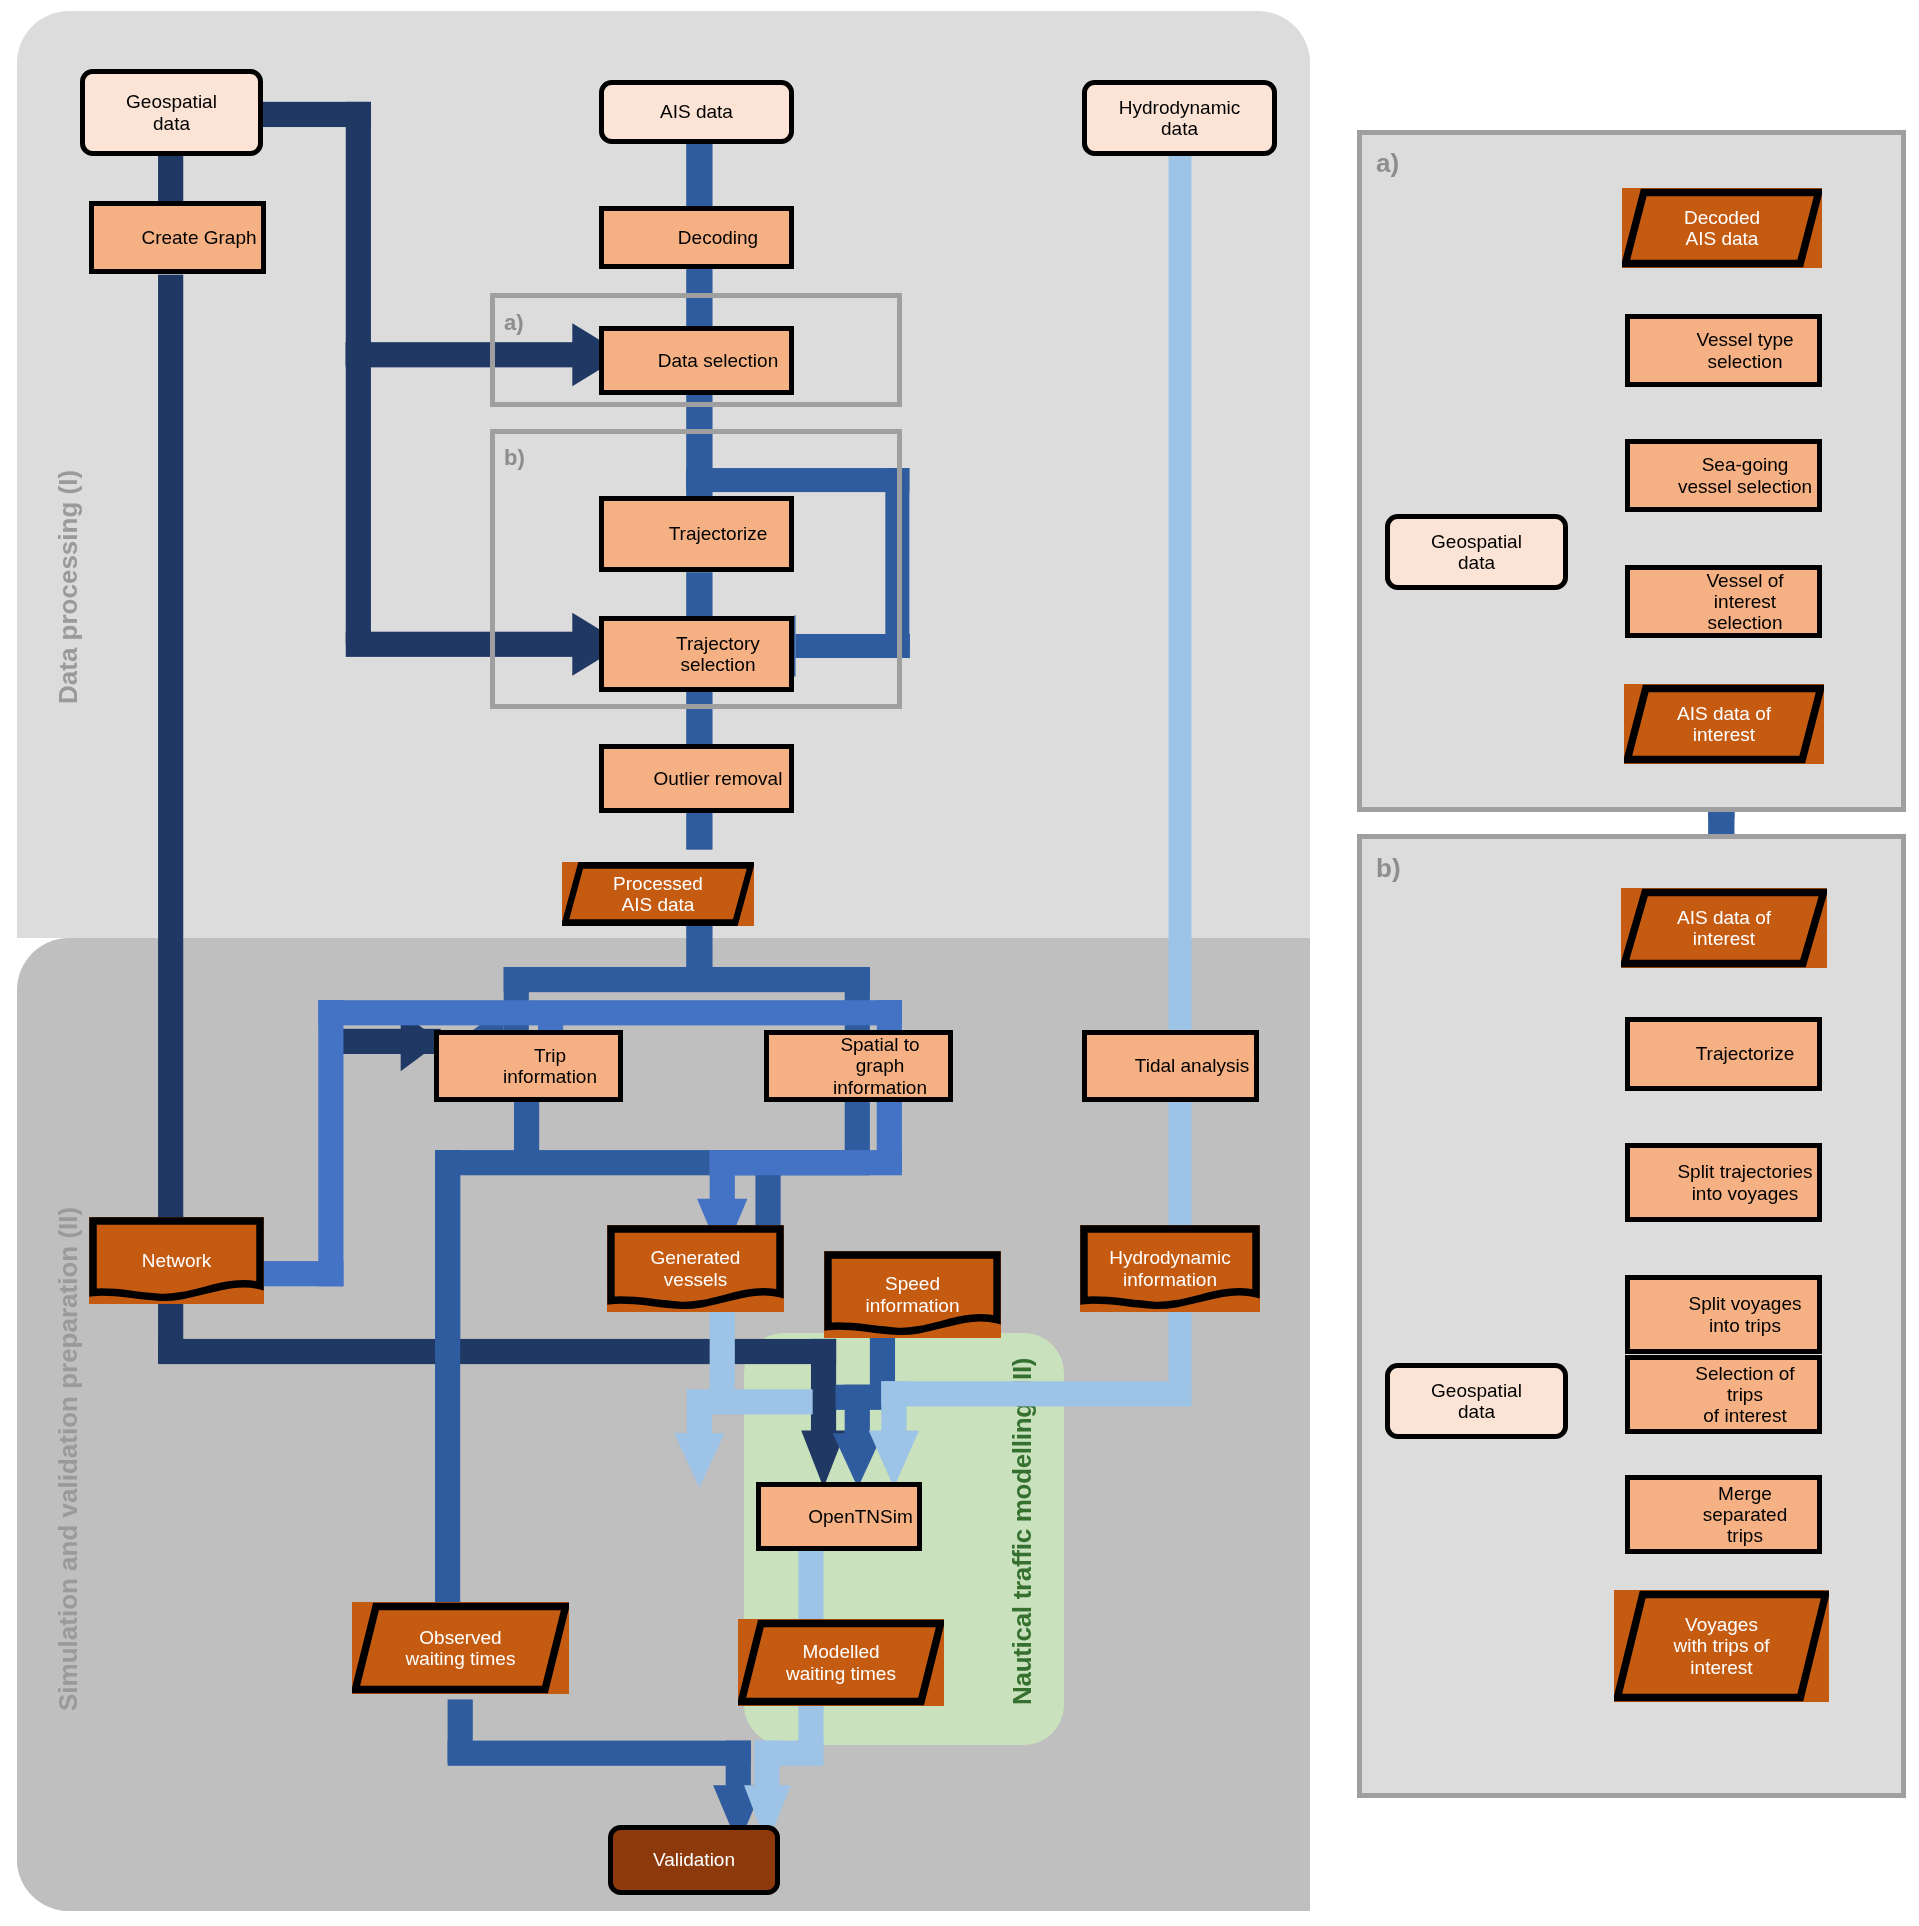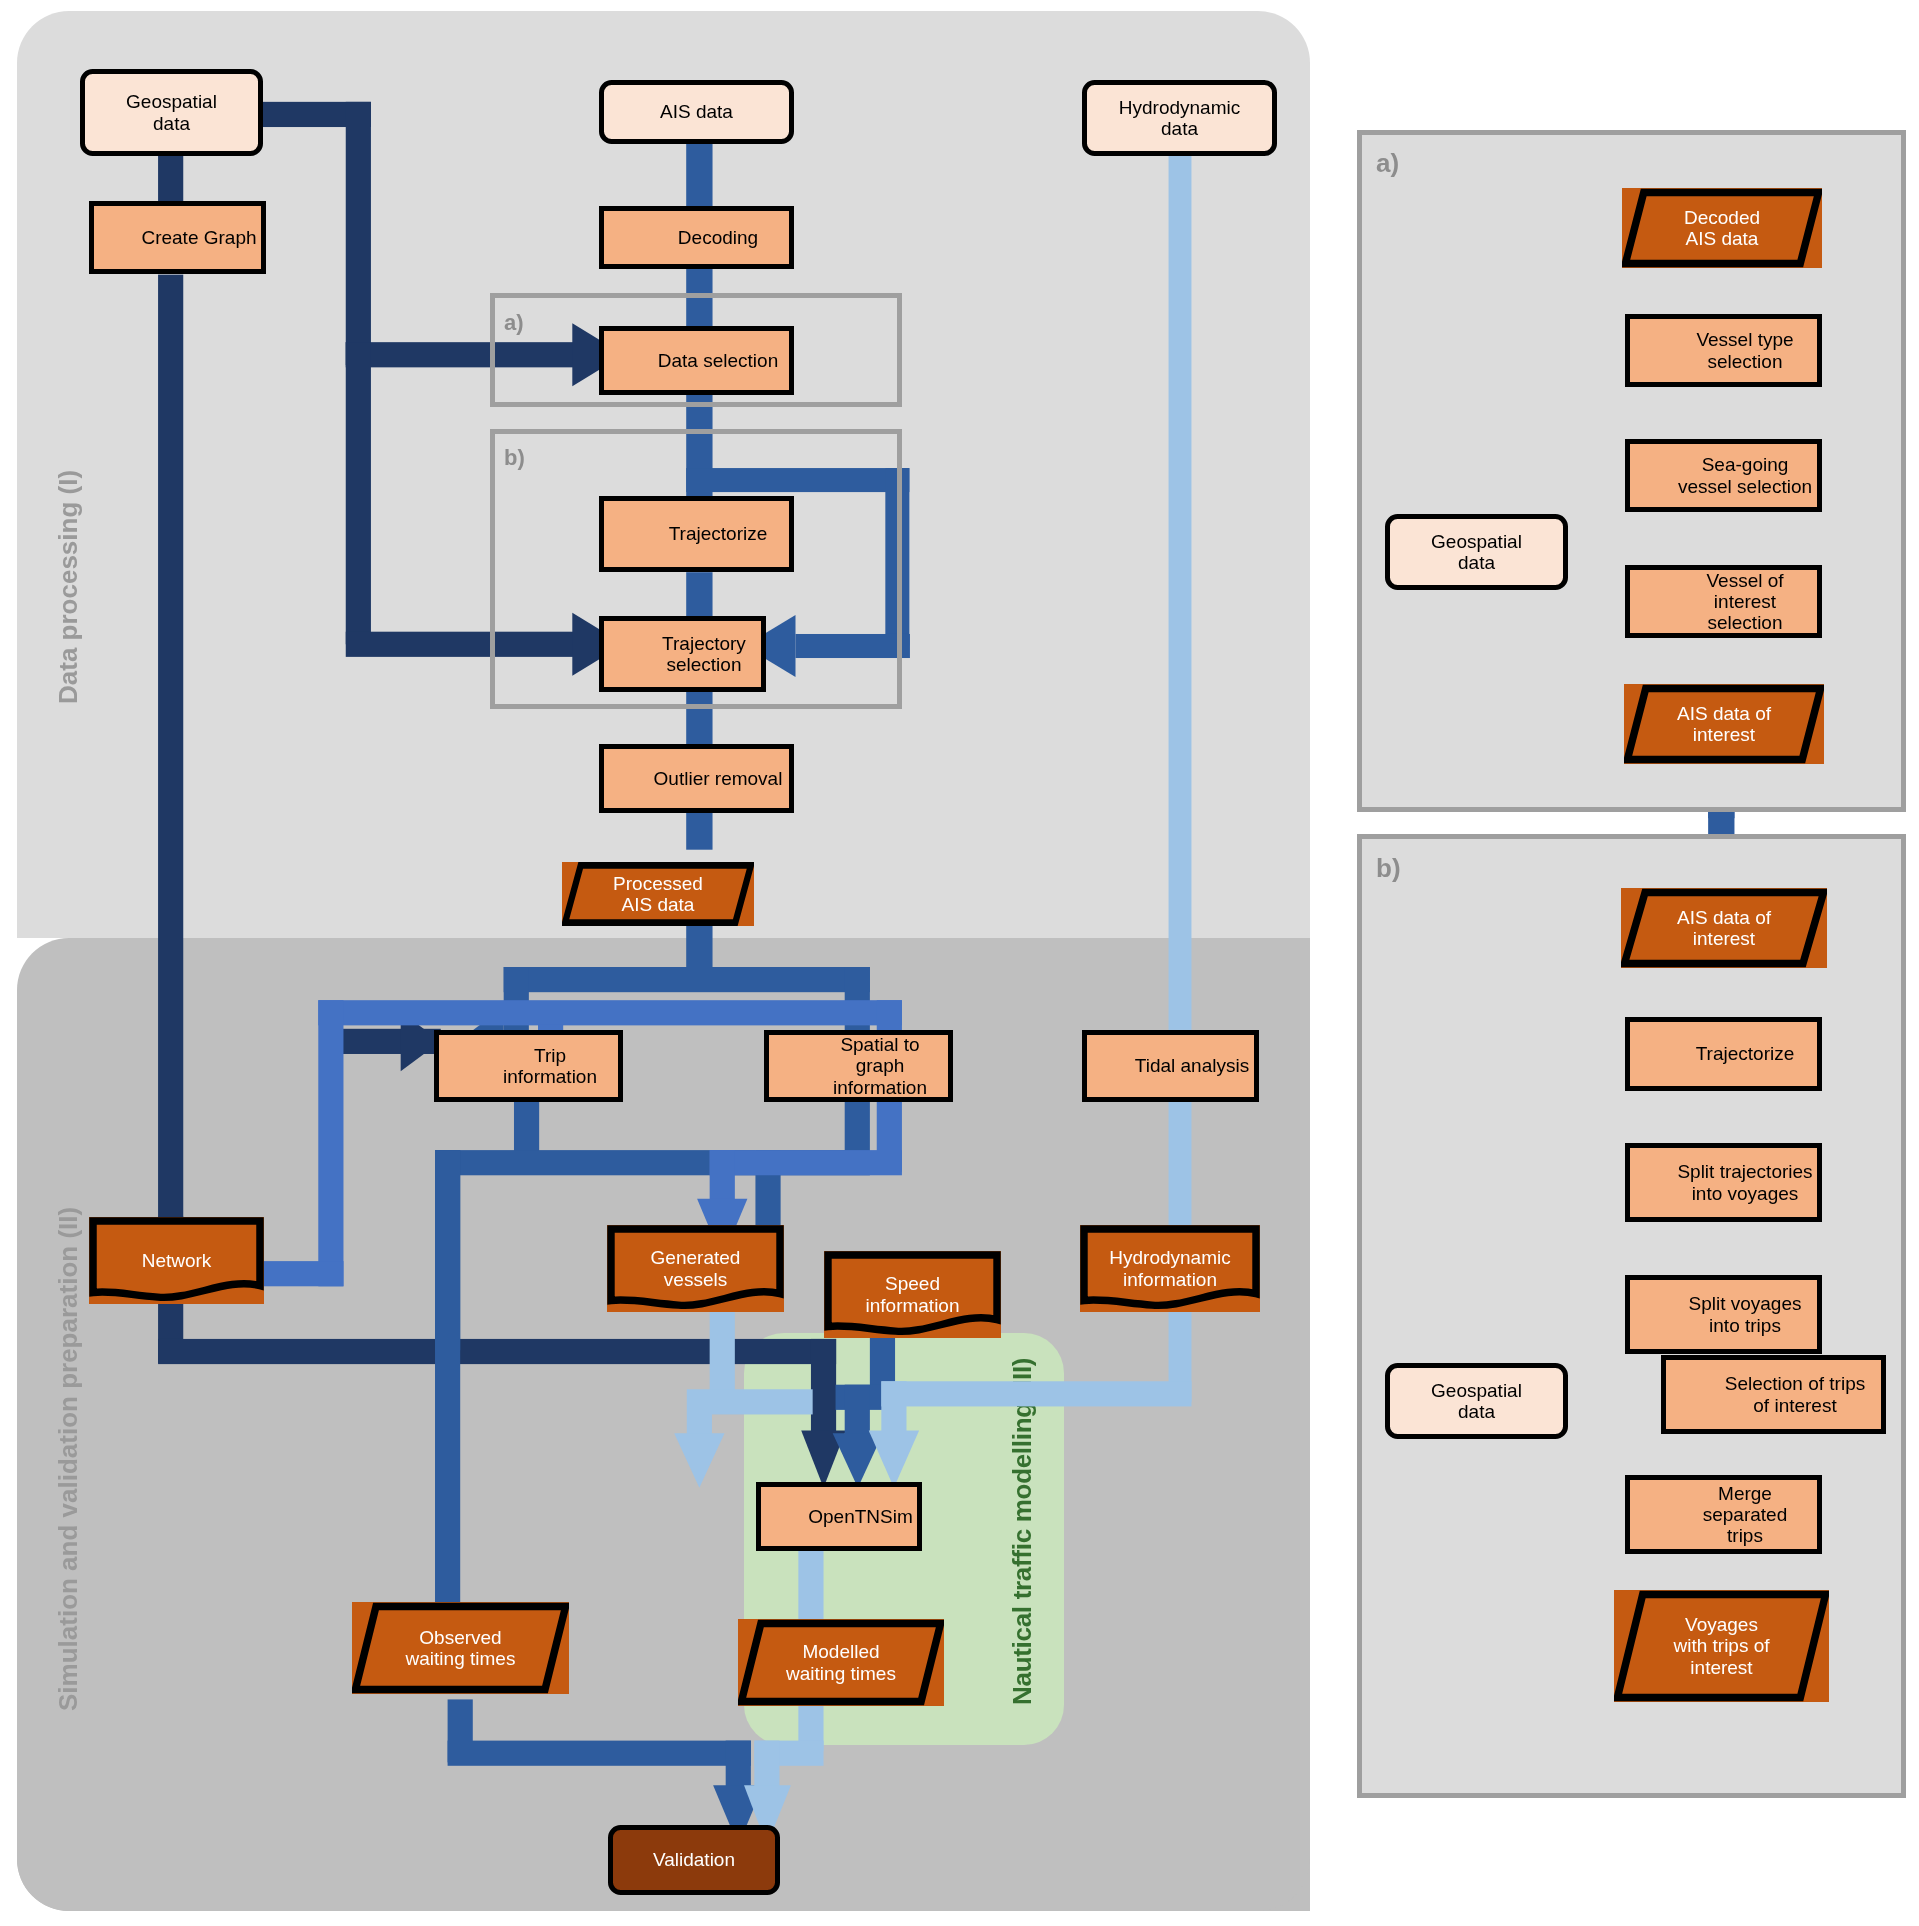--- a/index.html
+++ b/index.html
@@ -240,21 +240,21 @@
   </div>
 
   <div class="node n-process" style="left:599px;top:326px;width:195px;height:69px;">
     <span class="lbl">Data selection</span>
   </div>
 
   <div class="node n-process" style="left:599px;top:496px;width:195px;height:76px;">
     <span class="lbl">Trajectorize</span>
   </div>
 
-  <div class="node n-process" style="left:599px;top:616px;width:167px;height:76px;">
+  <div class="node n-process" style="left:599px;top:616px;width:195px;height:76px;">
     <span class="lbl" style="white-space:pre-line;">Trajectory
 selection</span>
   </div>
 
   <div class="node n-process" style="left:599px;top:744px;width:195px;height:69px;">
     <span class="lbl">Outlier removal</span>
   </div>
 
   <div class="node n-para" style="left:562px;top:846px;width:192px;height:64px;margin-top:16px;">
     <svg class="shp" viewBox="0 0 370 112" preserveAspectRatio="none">
@@ -394,21 +394,21 @@
   <div class="node n-process" style="left:1625px;top:1143px;width:197px;height:79px;">
     <span class="lbl" style="white-space:pre-line;">Split trajectories
 into voyages</span>
   </div>
 
   <div class="node n-process" style="left:1625px;top:1275px;width:197px;height:79px;">
     <span class="lbl" style="white-space:pre-line;">Split voyages
 into trips</span>
   </div>
 
-  <div class="node n-process" style="left:1625px;top:1355px;width:225px;height:79px;margin-left:36px;">
+  <div class="node n-process" style="left:1625px;top:1355px;width:197px;height:79px;">
     <span class="lbl" style="white-space:pre-line;">Selection of trips
 of interest</span>
   </div>
 
   <div class="node n-rounded" style="left:1385px;top:1363px;width:183px;height:76px;">
     <span class="lbl" style="white-space:pre-line;">Geospatial
 data</span>
   </div>
 
   <div class="node n-process" style="left:1625px;top:1475px;width:197px;height:79px;">

